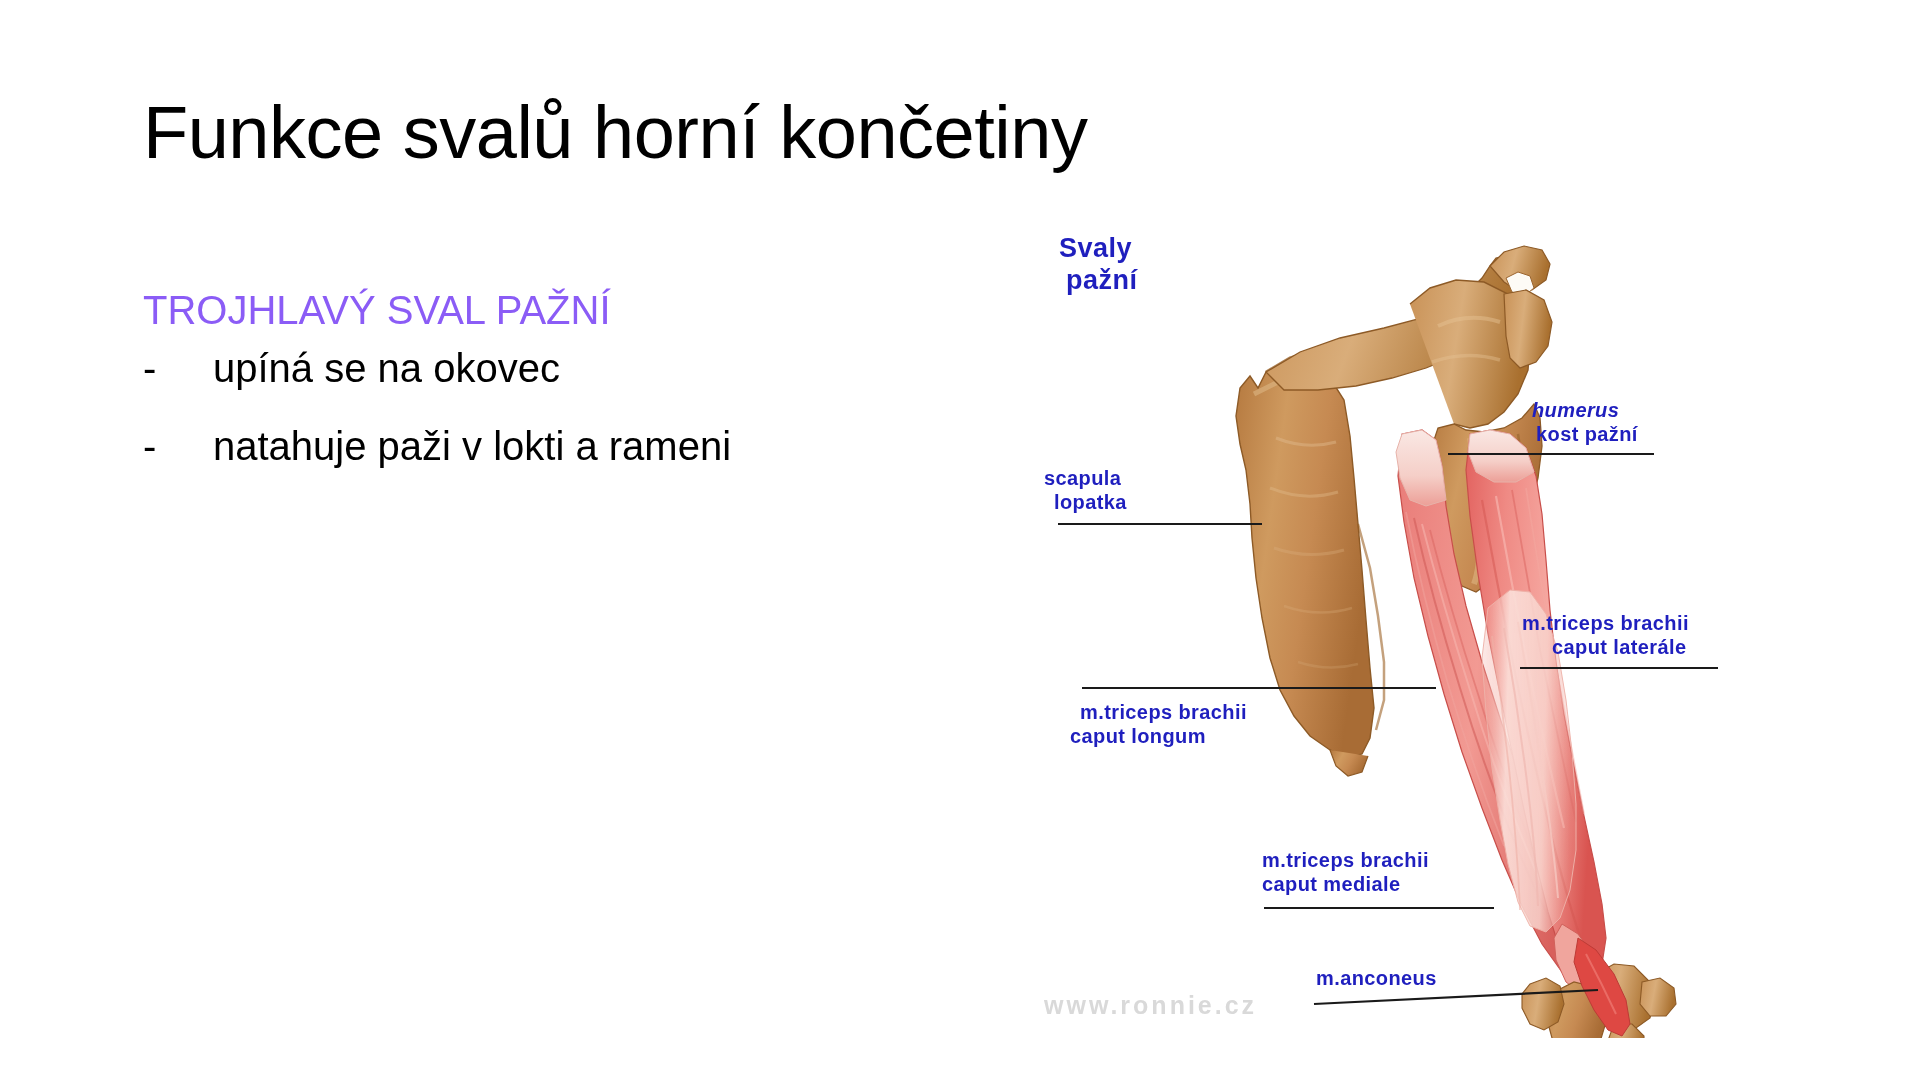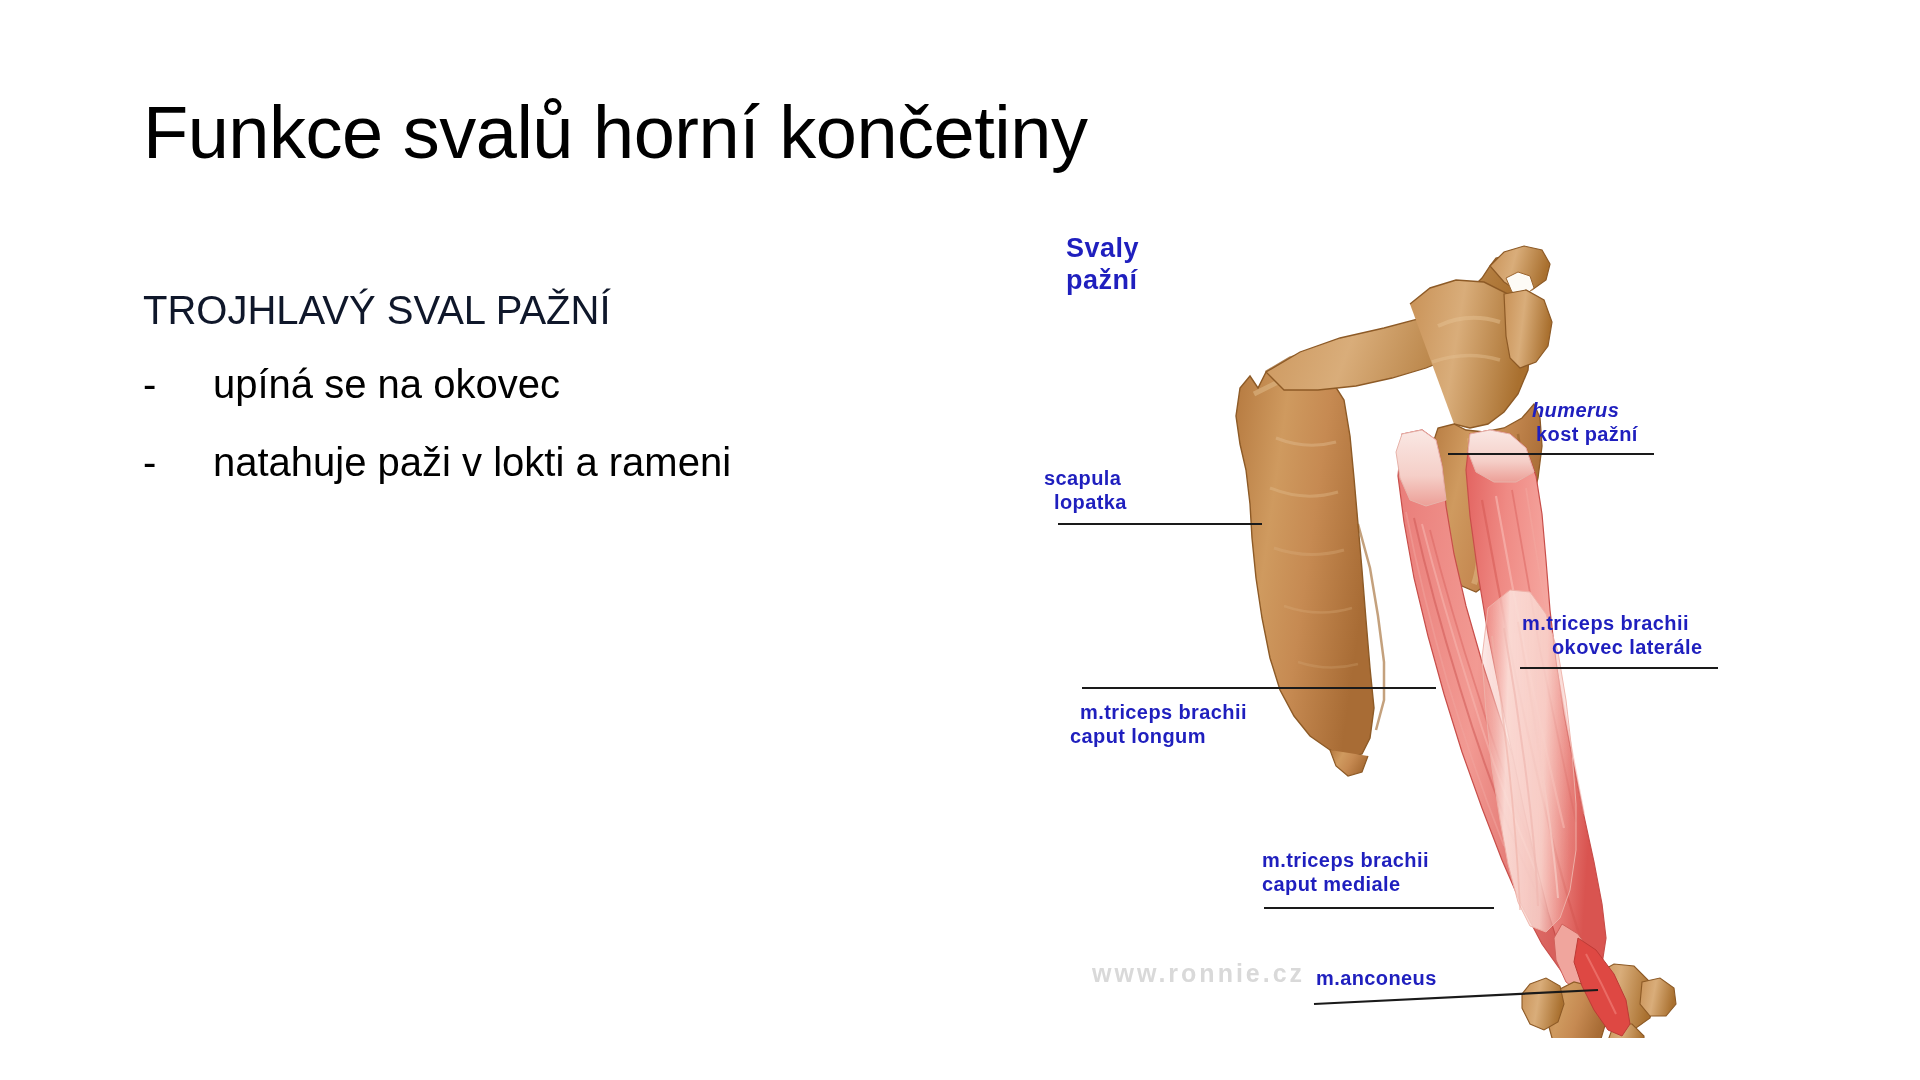--- a/index.html
+++ b/index.html
@@ -39,22 +39,22 @@
   
   #body-text {
     position: absolute;
     left: 143px;
     top: 290px;
     width: 830px;
   }
   .body-heading {
     font-size: 40px;
     line-height: 1.0;
-    color: #0f172a;
-    margin-bottom: 34px;
+    color: #8b5cf6;
+    margin-bottom: 18px;
     white-space: nowrap;
   }
   .bullet-row {
     display: flex;
     align-items: baseline;
     font-size: 40px;
     line-height: 1.0;
     color: #000000;
     margin-bottom: 38px;
     white-space: nowrap;
@@ -314,37 +314,37 @@
         <path d="M502,430 L700,430"></path>
 
         <path d="M64,450 L418,450"></path>
 
         <path d="M246,670 L476,670"></path>
 
         <path d="M296,766 L580,752"></path>
       </g>
     </svg>
 
-    <div class="fig-label big" style="left:48px; top:-6px;text-align:right;">Svaly</div>
+    <div class="fig-label big" style="left:41px; top:-6px;text-align:right;">Svaly</div>
     <div class="fig-label big" style="left:48px; top:26px;">pažní</div>
 
     <div class="fig-label" style="left:26px; top:228px;">scapula</div>
     <div class="fig-label" style="left:36px; top:252px;">lopatka</div>
 
     <div class="fig-label" style="left:514px; top:160px;font-style:italic;">humerus</div>
     <div class="fig-label" style="left:498px; top:184px;margin-left:20px;">kost pažní</div>
 
     <div class="fig-label" style="left:504px; top:373px;">m.triceps brachii</div>
-    <div class="fig-label" style="left:534px; top:397px;">okovec laterále</div>
+    <div class="fig-label" style="left:534px; top:397px;">caput laterále</div>
 
     <div class="fig-label" style="left:62px; top:462px;">m.triceps brachii</div>
     <div class="fig-label" style="left:52px; top:486px;">caput longum</div>
 
     <div class="fig-label" style="left:244px; top:610px;">m.triceps brachii</div>
     <div class="fig-label" style="left:244px; top:634px;">caput mediale</div>
 
     <div class="fig-label" style="left:298px; top:728px;">m.anconeus</div>
 
-    <div class="fig-label watermark" style="left:26px; top:720px;margin-left:48px;">www.ronnie.cz</div>
+    <div class="fig-label watermark" style="left:26px; top:752px;">www.ronnie.cz</div>
 
   </div>
 
 </div>
 
 </body></html>

